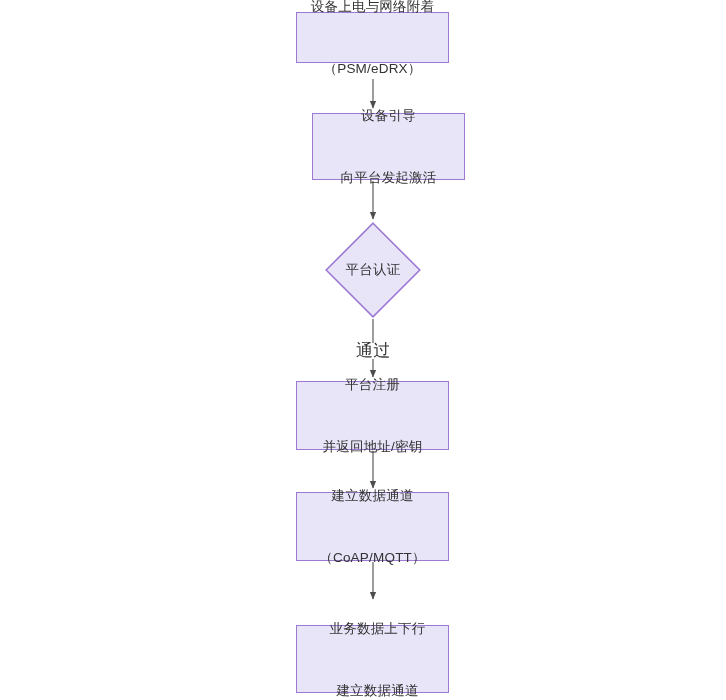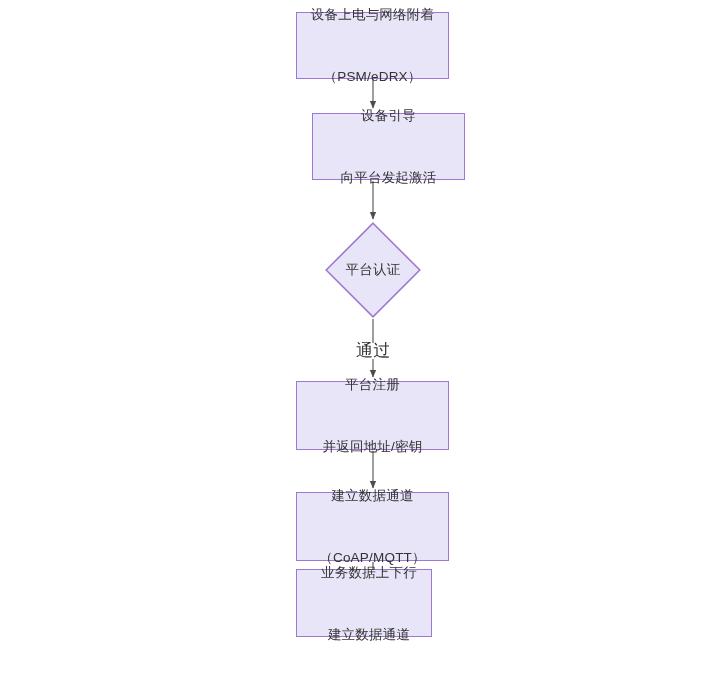--- a/index.html
+++ b/index.html
@@ -97,21 +97,21 @@
     </defs>
     <g stroke="#4d4d4d" stroke-width="1.1" fill="none">
       <line x1="373" y1="79" x2="373" y2="108" marker-end="url(#arrowhead)"></line>
       <line x1="373" y1="181" x2="373" y2="219" marker-end="url(#arrowhead)"></line>
       <line x1="373" y1="319" x2="373" y2="377" marker-end="url(#arrowhead)"></line>
       <line x1="373" y1="451" x2="373" y2="488" marker-end="url(#arrowhead)"></line>
       <line x1="373" y1="562" x2="373" y2="599" marker-end="url(#arrowhead)"></line>
     </g>
   </svg>
 
-  <div class="node" style="left:296px; top:12px; width:153px; height:67px;">
+  <div class="node" style="left:296px; top:12px; width:153px; height:51px;">
     <span>设备上电与网络附着</span>
     <span class="line2">（PSM/eDRX）</span>
   </div>
 
   <div class="node" style="left:312px; top:113px; width:153px; height:67px;">
     <span>设备引导</span>
     <span class="line2">向平台发起激活</span>
   </div>
 
   <div class="diamond-wrap" style="left:325px; top:222px; width:96px; height:96px;font-family:Liberation Serif, serif;">
@@ -126,18 +126,18 @@
   <div class="node" style="left:296px; top:492px; width:153px; height:69px;">
     <span>建立数据通道</span>
     <span class="line2">（CoAP/MQTT）</span>
   </div>
 
   <div class="node" style="left:296px; top:381px; width:153px; height:69px;">
     <span>平台注册</span>
     <span class="line2">并返回地址/密钥</span>
   </div>
 
-  <div class="node" style="left:296px; top:569px; width:136px; height:68px;padding-left:10px;">
+  <div class="node" style="left:296px; top:625px; width:153px; height:68px;padding-left:10px;">
     <span>业务数据上下行</span>
     <span class="line2">建立数据通道</span>
   </div>
 
 </div>
 
 </body></html>

